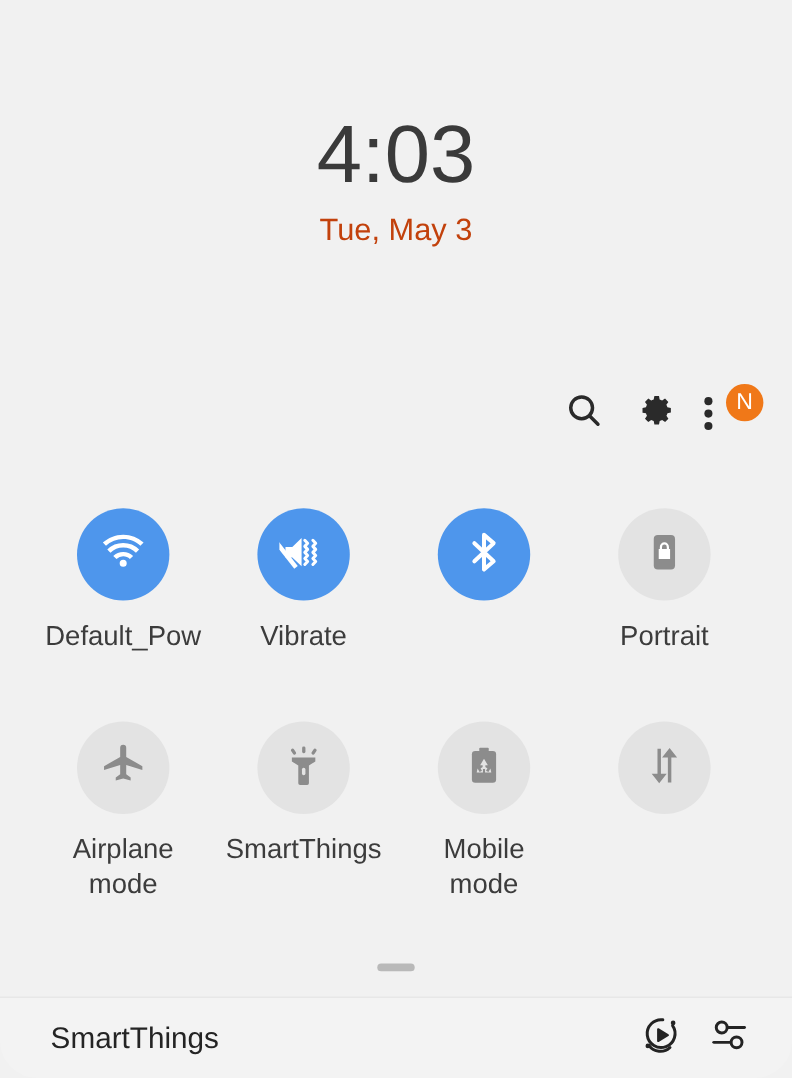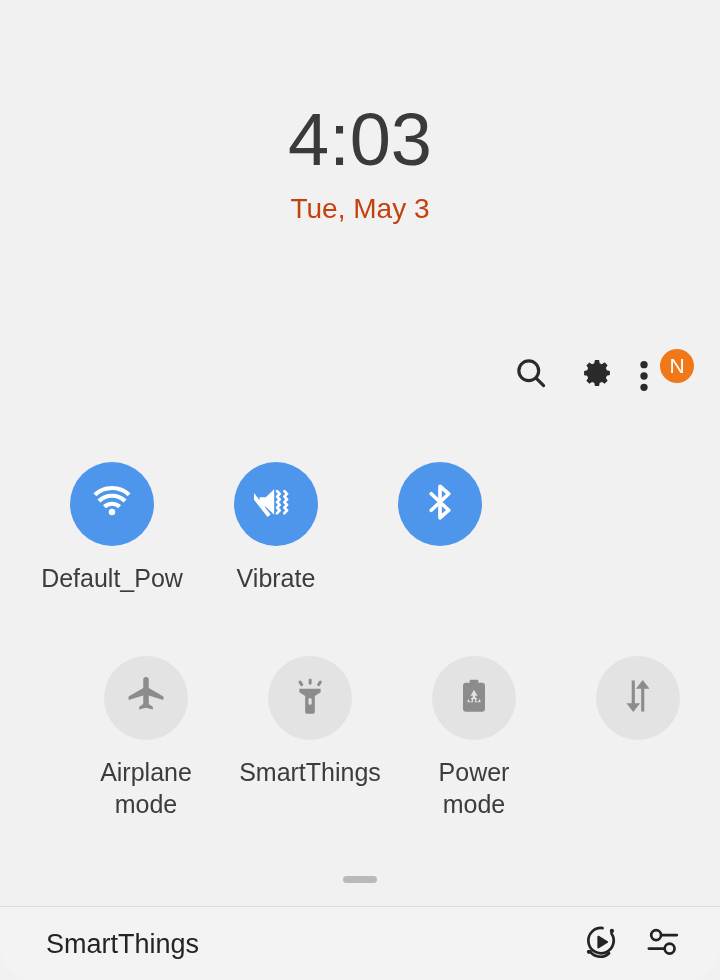--- a/index.html
+++ b/index.html
@@ -89,21 +89,20 @@
     top: 462px;
     left: 0;
     width: 720px;
   }
   .tile-row {
     display: flex;
     width: 720px;
   }
   .tile-row.row2 {
     margin-top: 62px;
-    justify-content: flex-end;
   }
   .tile {
     width: 164px;
     margin-left: 0;
     display: flex;
     flex-direction: column;
     align-items: center;
   }
   .tile:first-child { margin-left: 30px; }
   .tile-circle {
@@ -245,20 +244,31 @@
       <div class="tile">
         <div class="tile-circle on">
           <span>
             <svg width="42" height="42" viewBox="0 0 24 24" fill="none" stroke="#ffffff" stroke-width="2.1" stroke-linejoin="round" stroke-linecap="round">
               <path d="M7 7.3l10 9.4L12 21V3l5 4.3L7 16.7"></path>
             </svg>
           </span>
         </div>
       </div>
 
+      <div class="tile">
+        <div class="tile-circle off">
+          <span>
+            <svg width="40" height="40" viewBox="0 0 24 24">
+              <rect x="6.2" y="2.6" width="11.6" height="18.8" rx="2.2" fill="#8c8c8c"></rect>
+              <path d="M12 6.6a2.5 2.5 0 0 0-2.5 2.5v1.2h-.6v5.4h6.2v-5.4h-.6V9.1A2.5 2.5 0 0 0 12 6.6zm1.3 3.7h-2.6V9.1a1.3 1.3 0 0 1 2.6 0v1.2z" fill="#ffffff"></path>
+            </svg>
+          </span>
+        </div>
+        <div class="tile-label">Portrait</div>
+      </div>
     </div>
 
     <div class="tile-row row2">
 
       <div class="tile">
         <div class="tile-circle off">
           <span>
             <svg width="44" height="44" viewBox="0 0 24 24" fill="#8c8c8c">
               <path d="M21.5 14.2v-1.9l-8-4.6V3.2a1.5 1.5 0 0 0-3 0v4.5l-8 4.6v1.9l8-2.5v4.6l-2.2 1.6v1.5l3.7-1 3.7 1v-1.5l-2.2-1.6v-4.6l8 2.5z"></path>
             </svg>
@@ -288,21 +298,21 @@
           <span>
             <svg width="40" height="40" viewBox="0 0 24 24">
               <rect x="9.4" y="2.2" width="5.2" height="2.2" rx="0.6" fill="#8c8c8c"></rect>
               <rect x="5.4" y="4.0" width="13.2" height="17.4" rx="1.8" fill="#8c8c8c"></rect>
               <path d="M12 8.2l2.1 3.6h-1.35v2.0h-1.5v-2.0H9.9L12 8.2z" fill="#e3e3e3"></path>
               <path d="M8.5 13.6l1.1 1.95 1.3-.72-.77-1.35 1.3-.75v3.0H8.0l.5-2.13z" fill="#e3e3e3"></path>
               <path d="M15.5 13.6l-1.1 1.95-1.3-.72.77-1.35-1.3-.75v3.0h3.43l-.5-2.13z" fill="#e3e3e3"></path>
             </svg>
           </span>
         </div>
-        <div class="tile-label">Power
+        <div class="tile-label">Mobile
 mode</div>
       </div>
 
       <div class="tile">
         <div class="tile-circle off">
           <span>
             <svg width="42" height="42" viewBox="0 0 24 24" fill="#8c8c8c">
               <path d="M8.4 3.2v13.0H5.4L9.3 21.2l3.9-5.0h-3.0V3.2z"></path>
               <path d="M15.6 20.8V7.8h3.0L14.7 2.8 10.8 7.8h3.0v13.0z"></path>
             </svg>

